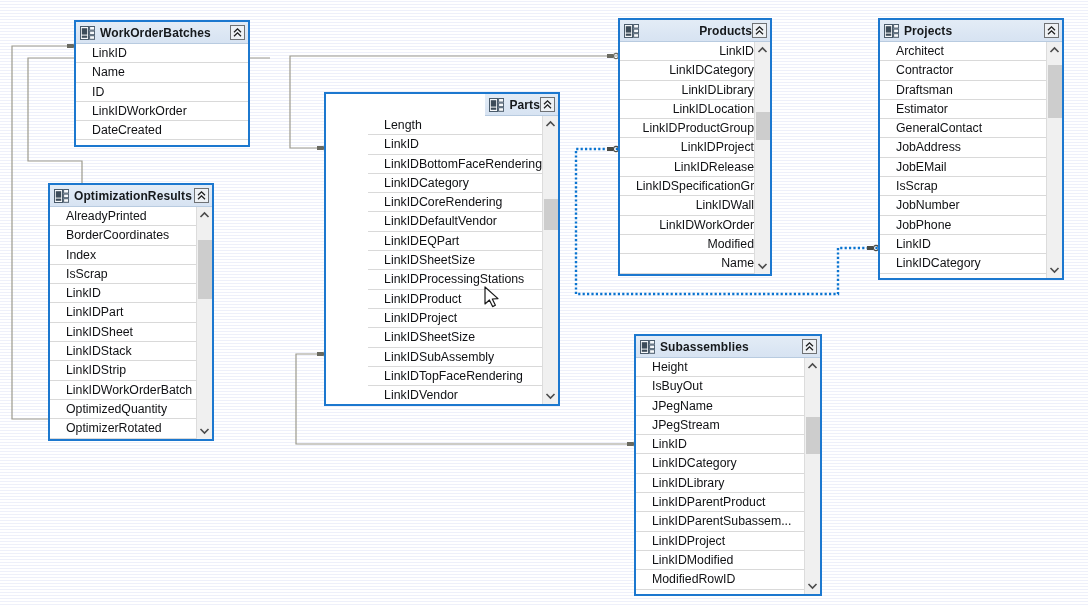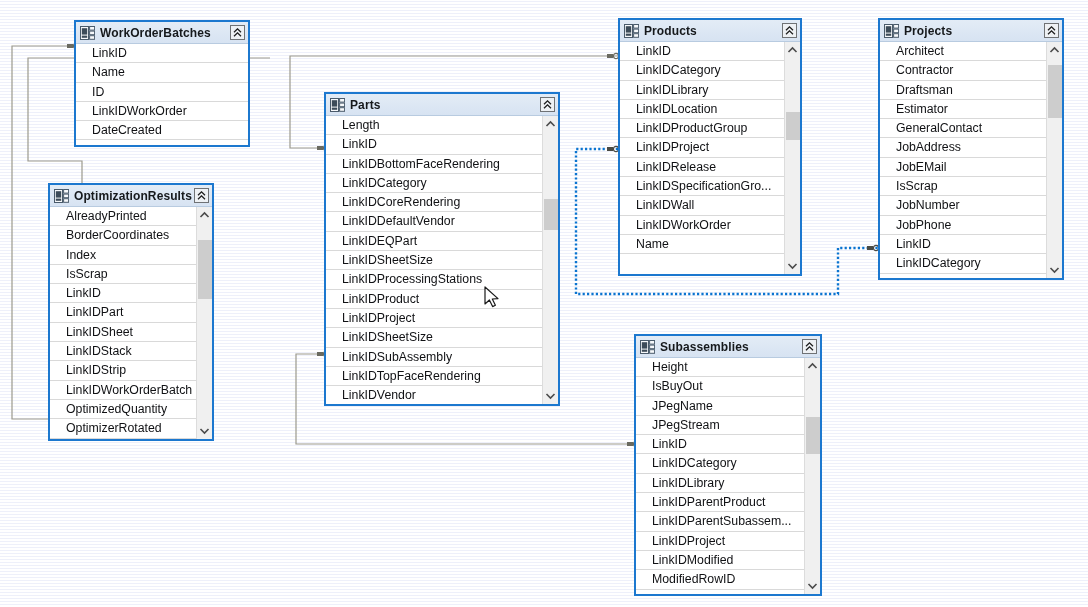--- a/index.html
+++ b/index.html
@@ -190,21 +190,21 @@
          <span class="sb-thumb" style="top:8%;height:30%"></span>
        </span>
             <span class="sb-arrow">
               <svg width="11" height="9" viewBox="0 0 11 9">
     <polyline points="1.5,3 5.5,7 9.5,3" fill="none" stroke="#4b4b4b" stroke-width="1.6"></polyline>
               </svg>
             </span>
           </div>
         </div>
       </div>
-      <div class="tbl" style="left: 324px; top: 92px; width: 236px; height: 314px;">
+      <div class="tbl" style="left: 324px; top: 92px; width: 236px; height: 314px; align-items: flex-end;">
         <div class="tbl-hdr">
           <span class="tbl-icon">
     <svg width="15" height="14" viewBox="0 0 15 14">
       <rect x="0.5" y="0.5" width="8" height="13" fill="#f7f9fb" stroke="#4a5b6b" stroke-width="1"></rect>
       <rect x="1.8" y="2.2" width="5.4" height="6.4" fill="#3d4c59"></rect>
       <rect x="1.8" y="9.6" width="5.4" height="2.2" fill="#3d4c59"></rect>
       <rect x="9.6" y="0.5" width="5" height="3.6" fill="#f7f9fb" stroke="#4a5b6b" stroke-width="1"></rect>
       <rect x="9.6" y="5.1" width="5" height="3.6" fill="#f7f9fb" stroke="#4a5b6b" stroke-width="1"></rect>
       <rect x="9.6" y="9.7" width="5" height="3.6" fill="#f7f9fb" stroke="#4a5b6b" stroke-width="1"></rect>
     </svg></span>
@@ -244,21 +244,21 @@
          <span class="sb-thumb" style="top:26%;height:12%"></span>
        </span>
             <span class="sb-arrow">
               <svg width="11" height="9" viewBox="0 0 11 9">
     <polyline points="1.5,3 5.5,7 9.5,3" fill="none" stroke="#4b4b4b" stroke-width="1.6"></polyline>
               </svg>
             </span>
           </div>
         </div>
       </div>
-      <div class="tbl" style="left: 618px; top: 18px; width: 184px; height: 258px;">
+      <div class="tbl" style="left: 618px; top: 18px; width: 154px; height: 258px; text-align: right;">
         <div class="tbl-hdr">
           <span class="tbl-icon">
     <svg width="15" height="14" viewBox="0 0 15 14">
       <rect x="0.5" y="0.5" width="8" height="13" fill="#f7f9fb" stroke="#4a5b6b" stroke-width="1"></rect>
       <rect x="1.8" y="2.2" width="5.4" height="6.4" fill="#3d4c59"></rect>
       <rect x="1.8" y="9.6" width="5.4" height="2.2" fill="#3d4c59"></rect>
       <rect x="9.6" y="0.5" width="5" height="3.6" fill="#f7f9fb" stroke="#4a5b6b" stroke-width="1"></rect>
       <rect x="9.6" y="5.1" width="5" height="3.6" fill="#f7f9fb" stroke="#4a5b6b" stroke-width="1"></rect>
       <rect x="9.6" y="9.7" width="5" height="3.6" fill="#f7f9fb" stroke="#4a5b6b" stroke-width="1"></rect>
     </svg></span>
@@ -275,20 +275,21 @@
             <div class="row">LinkID</div>
             <div class="row">LinkIDCategory</div>
             <div class="row">LinkIDLibrary</div>
             <div class="row">LinkIDLocation</div>
             <div class="row">LinkIDProductGroup</div>
             <div class="row">LinkIDProject</div>
             <div class="row">LinkIDRelease</div>
             <div class="row">LinkIDSpecificationGro...</div>
             <div class="row">LinkIDWall</div>
             <div class="row">LinkIDWorkOrder</div>
+            <div class="row">Modified</div>
             <div class="row">Name</div>
           </div>
           <div class="sbar">
             <span class="sb-arrow">
               <svg width="11" height="9" viewBox="0 0 11 9">
     <polyline points="1.5,6 5.5,2 9.5,6" fill="none" stroke="#4b4b4b" stroke-width="1.6"></polyline>
               </svg>
             </span>
             <span class="sb-track">
          <span class="sb-thumb" style="top:27%;height:14%"></span>

